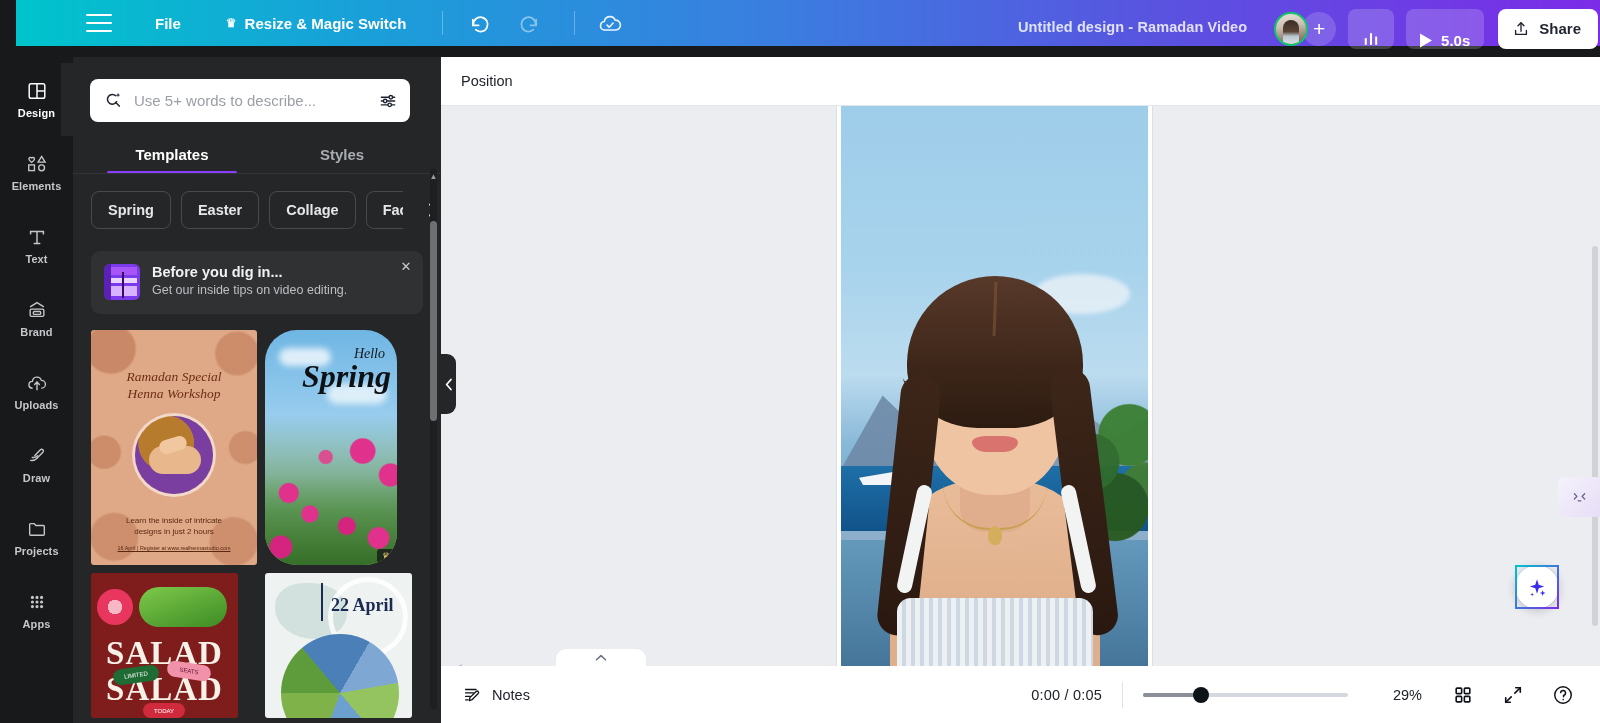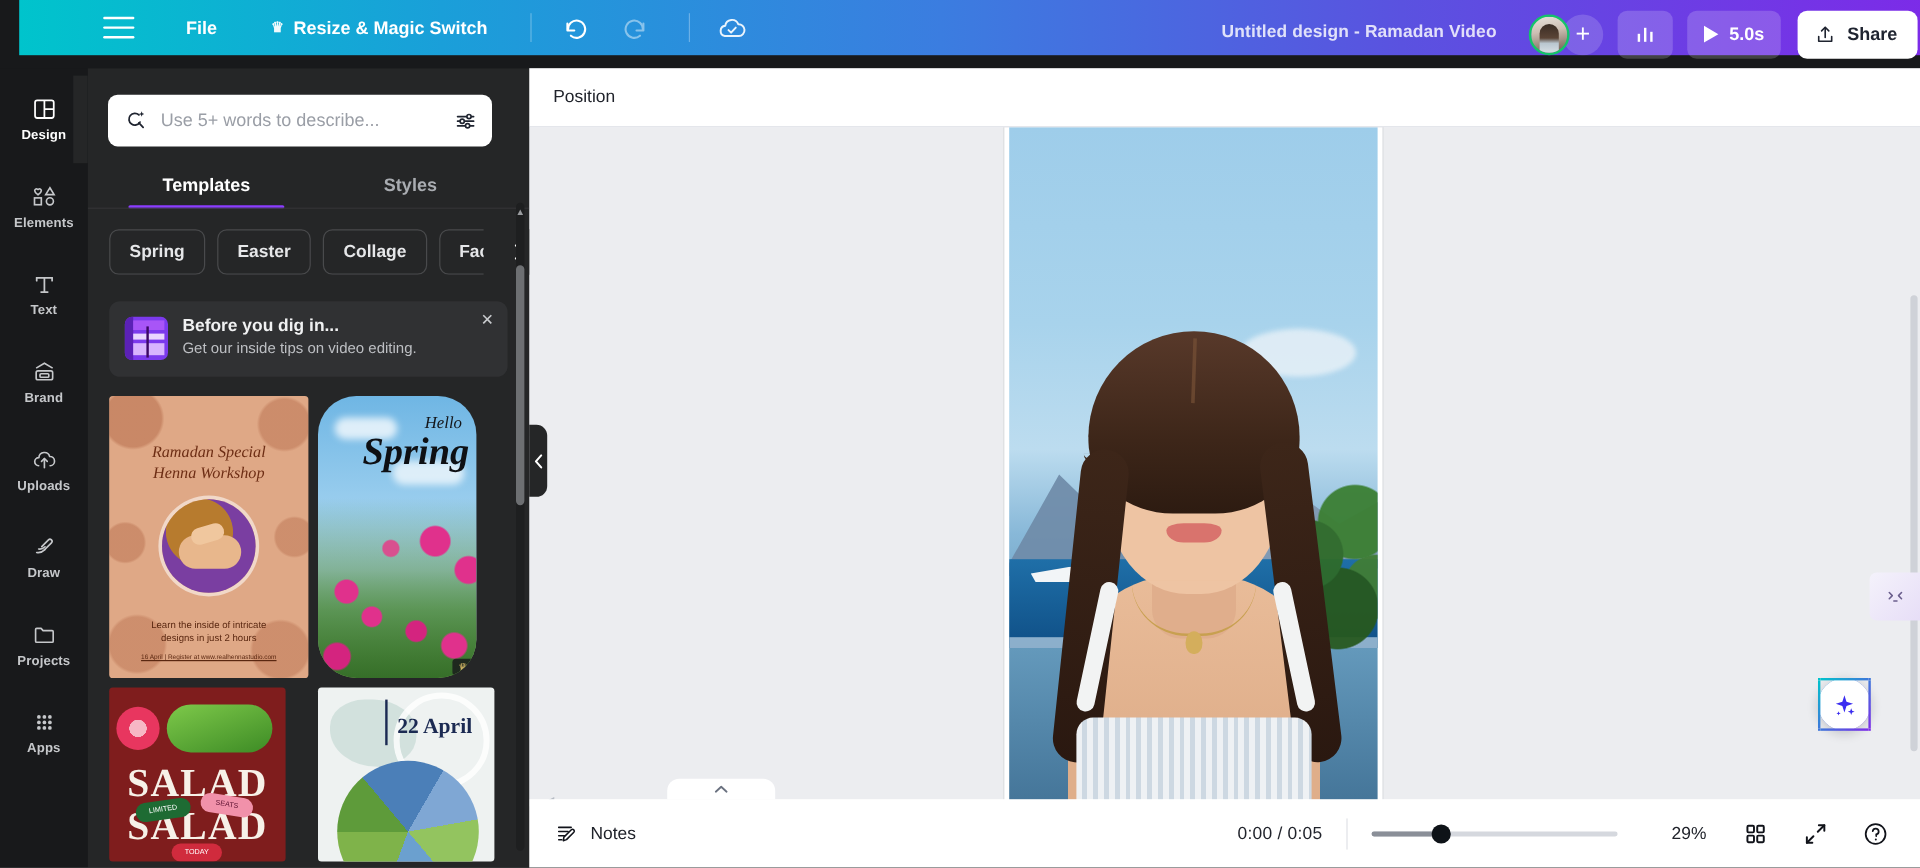--- a/index.html
+++ b/index.html
@@ -51,21 +51,21 @@
     transform: translateX(-50%); border-radius: 8px 8px 3px 3px;
     background: linear-gradient(180deg,#3a2c24 0%,#5a4436 45%, #b9c6cf 62%, #dfe6ea 100%);
   }
   .plus-btn {
     width: 34px; height: 34px; border-radius: 50%; background: rgba(255,255,255,.16);
     display:flex; align-items:center; justify-content:center; color:#fff; font-size: 21px;
     margin-left: -6px; cursor:pointer; font-weight: 400;
   }
   .pill-btn {
     height: 40px; border-radius: 8px; background: rgba(255,255,255,.18);
-    display:flex; align-items:center; justify-content:center; color:#fff; cursor:pointer;
+    display:flex; align-items:flex-end; justify-content:center; color:#fff; cursor:pointer;
     margin-left: 12px; padding: 0 12px; gap: 7px; font-size: 15px; font-weight: 700;
   }
   .share-btn {
     height: 40px; border-radius: 8px; background:#fff; color:#1f2430; cursor:pointer;
     display:flex; align-items:center; gap:9px; padding: 0 17px 0 14px; margin-left: 14px;
     font-size: 15px; font-weight: 600;
   }
 
   
   .rail {

